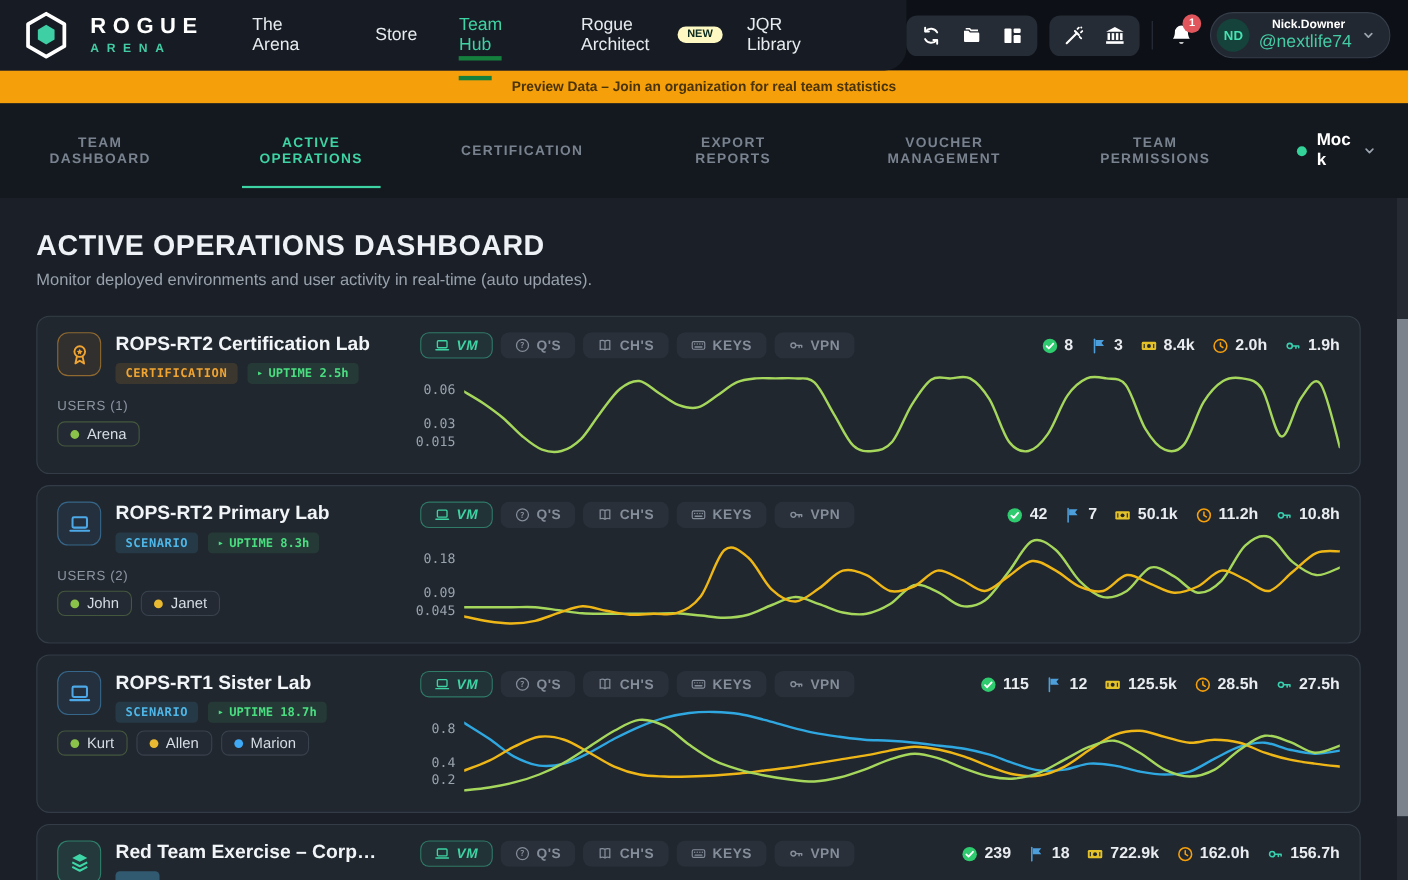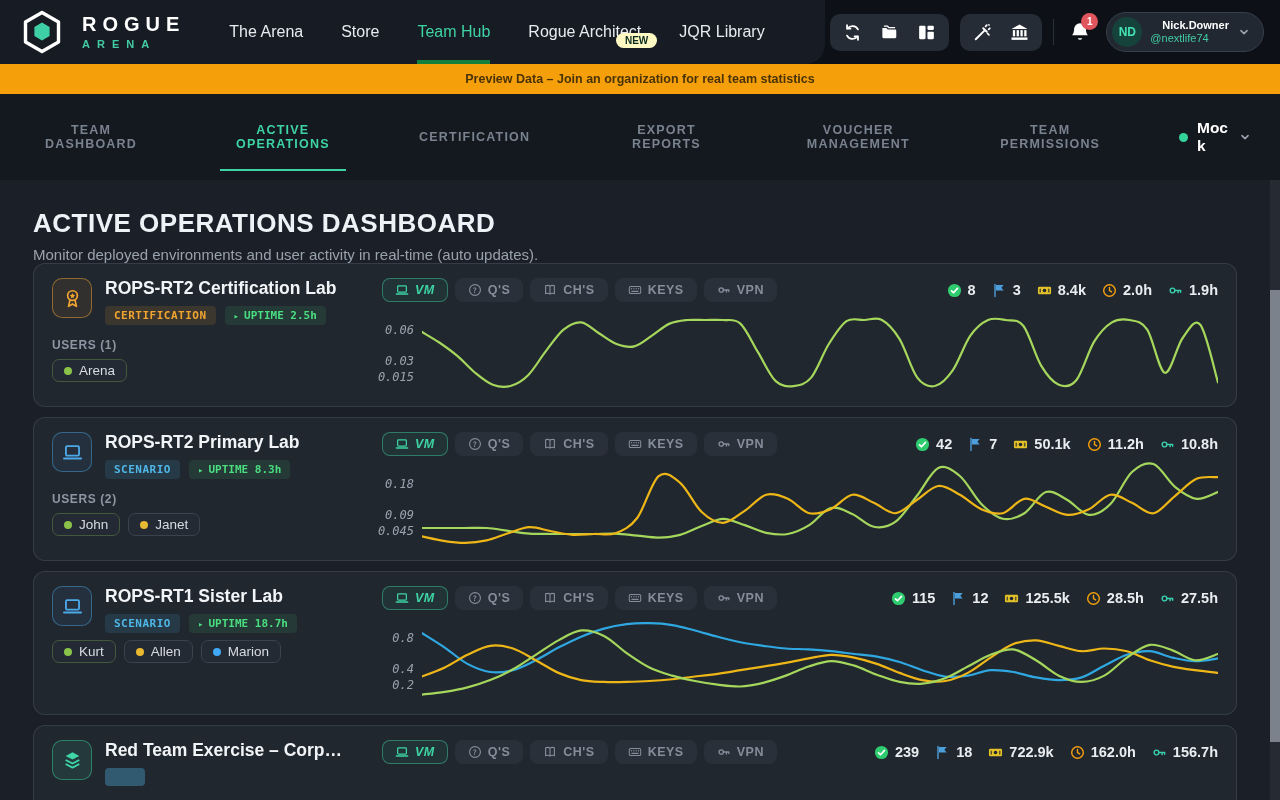--- a/index.html
+++ b/index.html
@@ -21,72 +21,72 @@
   .icon-group { background:#262c36; border-radius:10px; padding:9px 13px; display:flex; align-items:center; gap:18px; }
   .hbtn { width:19px; height:19px; color:#fff; cursor:pointer; }
   .hbtn svg { width:100%; height:100%; display:block; }
   .vdiv { width:1px; height:26px; background:#2a313c; }
   .bell-wrap { position:relative; width:22px; height:22px; color:#fff; cursor:pointer; margin:0 4px; }
   .bell-wrap svg { width:22px; height:22px; }
   .notif-badge { position:absolute; top:-8px; right:-7px; background:#e0565c; color:#fff; font-size:10px; font-weight:700; width:17px; height:17px; border-radius:50%; display:flex; align-items:center; justify-content:center; }
   .user-pill { display:flex; align-items:center; gap:8px; background:#222831; border:1px solid #363e4a; border-radius:22px; padding:4px 12px 4px 5px; cursor:pointer; }
   .avatar { width:30px; height:30px; border-radius:50%; background:#15423a; color:#45e2b2; font-size:12px; font-weight:700; display:flex; align-items:center; justify-content:center; }
   .user-name { color:#fff; font-size:11px; font-weight:700; line-height:1.2;margin-left:12px; }
-  .user-handle { color:#43cba4; font-size:11px; line-height:1.2; }
+  .user-handle { color:#43cba4; font-size:16px; line-height:1.2; }
   .chev { width:14px; height:14px; color:#9aa3ae; }
   .chev svg { width:100%; height:100%; }
 
   
   .banner { height:30px; background:#f59f0b; color:#4a3307; font-size:12.5px; font-weight:600; display:flex; align-items:center; justify-content:center; }
 
   
   .tabbar { height:86px; background:#14191f; display:flex; align-items:center; justify-content:space-between; padding:0 28px 0 28px; }
   .tab { max-width:126px; text-align:center; font-size:12.5px; font-weight:600; letter-spacing:1.2px; color:#79828f; cursor:pointer; position:relative; height:100%; display:flex; align-items:center; justify-content:center; padding:0 16px; }
   .tab.active { color:#3ed3a3; }
   .tab.active::after { content:""; position:absolute; left:0; right:0; bottom:9px; height:2px; background:#3ed3a3; }
   .mode-select { display:flex; align-items:center; gap:9px; cursor:pointer; }
   .mode-dot { width:9px; height:9px; border-radius:50%; background:#34d399; }
   .mode-label { color:#fff; font-weight:700; font-size:15.5px; width:32px; word-break:break-all; line-height:1.15; }
 
   
   .main { padding:28px 43px 0 33px; position:relative; }
   .page-title { color:#eef2f6; font-size:26px; font-weight:700; letter-spacing:0.5px; }
-  .page-sub { color:#98a1ac; font-size:15px; margin-top:7px; }
+  .page-sub { color:#98a1ac; font-size:15px; margin-top:7px; margin-bottom:24px; }
 
   .card { background:#21272f; border:1px solid rgba(125,139,160,0.22); border-radius:12px; height:144px; margin-bottom:10px; padding:14px 18px; display:flex; gap:14px; }
   .card-left { width:316px; flex-shrink:0; }
   .card-head { display:flex; gap:13px; }
   .card-icon { width:40px; height:40px; border-radius:10px; border:1px solid; display:flex; align-items:center; justify-content:center; flex-shrink:0; }
   .card-icon span { width:21px; height:21px; display:block; }
   .card-icon svg { width:100%; height:100%; }
   .card-title { color:#f2f5f8; font-size:17.5px; font-weight:700; white-space:nowrap; overflow:hidden; text-overflow:ellipsis; max-width:246px; }
   .badge-row { display:flex; gap:9px; margin-top:7px; }
   .type-badge { font-family:"DejaVu Sans Mono", monospace; font-size:11px; font-weight:700; letter-spacing:0.5px; padding:3px 9px; border-radius:4px; min-height:18px; min-width:40px; }
   .uptime-badge { font-family:"DejaVu Sans Mono", monospace; font-size:11px; font-weight:700; color:#4ade80; background:rgba(74,222,128,0.1); padding:3px 9px; border-radius:4px; display:inline-flex; align-items:center; gap:5px; }
   .uptime-badge .tri { font-size:9px; }
-  .users-label { margin-top:13px; color:#8d96a3; font-size:12px; font-weight:700; letter-spacing:0.6px; }
+  .users-label { margin-top:13px; color:#8d96a3; font-size:12px; font-weight:400; letter-spacing:0.6px; }
   .chips { display:flex; gap:8px; margin-top:7px; }
   .chip { display:inline-flex; align-items:center; gap:7px; border:1px solid #3a424e; background:#242a33; border-radius:7px; padding:3px 11px; font-size:13.5px; color:#d6dce3; }
   .chip.hl { border-color:#44583e; }
   .chip-dot { width:8px; height:8px; border-radius:50%; }
 
   .card-right { flex:1; min-width:0; display:flex; flex-direction:column; }
   .card-top { display:flex; justify-content:space-between; align-items:center; }
   .actions { display:flex; gap:7px; }
   .action-btn { display:inline-flex; align-items:center; gap:6px; border:1px solid transparent; border-radius:8px; padding:4px 12px; font-size:12.5px; font-weight:700; letter-spacing:0.5px; color:#848d9a; background:#2a303a; font-family:"Liberation Sans",sans-serif; cursor:pointer; }
   .action-btn.active { color:#3ed3a3; background:rgba(62,211,163,0.07); border-color:rgba(62,211,163,0.45);font-style:italic; }
   .ab-icon { width:14px; height:14px; display:block; }
   .ab-icon svg { width:100%; height:100%; }
   .stats { display:flex; gap:16px; align-items:center; }
   .stat { display:flex; align-items:center; gap:6px; color:#e9edf1; font-size:14.5px; font-weight:600; }
   .st-icon { width:15px; height:15px; display:block; }
   .st-icon svg { width:100%; height:100%; }
 
   .chart { position:relative; flex:1; margin-top:6px; padding-left:40px; }
-  .ticks { position:absolute; left:0; top:12px; bottom:0; width:34px;font-style:italic; }
+  .ticks { position:absolute; left:0; top:12px; bottom:0; width:34px; }
   .ytick { position:absolute; right:2px; transform:translateY(-50%); font-family:"DejaVu Sans Mono", monospace; font-size:12px; color:#99a3ae; }
   .spark { width:100%; height:100%; display:block; }
 
   
   .scrollbar { position:fixed; top:180px; right:0; bottom:0; width:10px; background:#252a33; }
   .scroll-thumb { position:absolute; top:110px; height:452px; width:100%; background:#7b828b; cursor:pointer; }
 </style>
 </head>
 <body>
 

